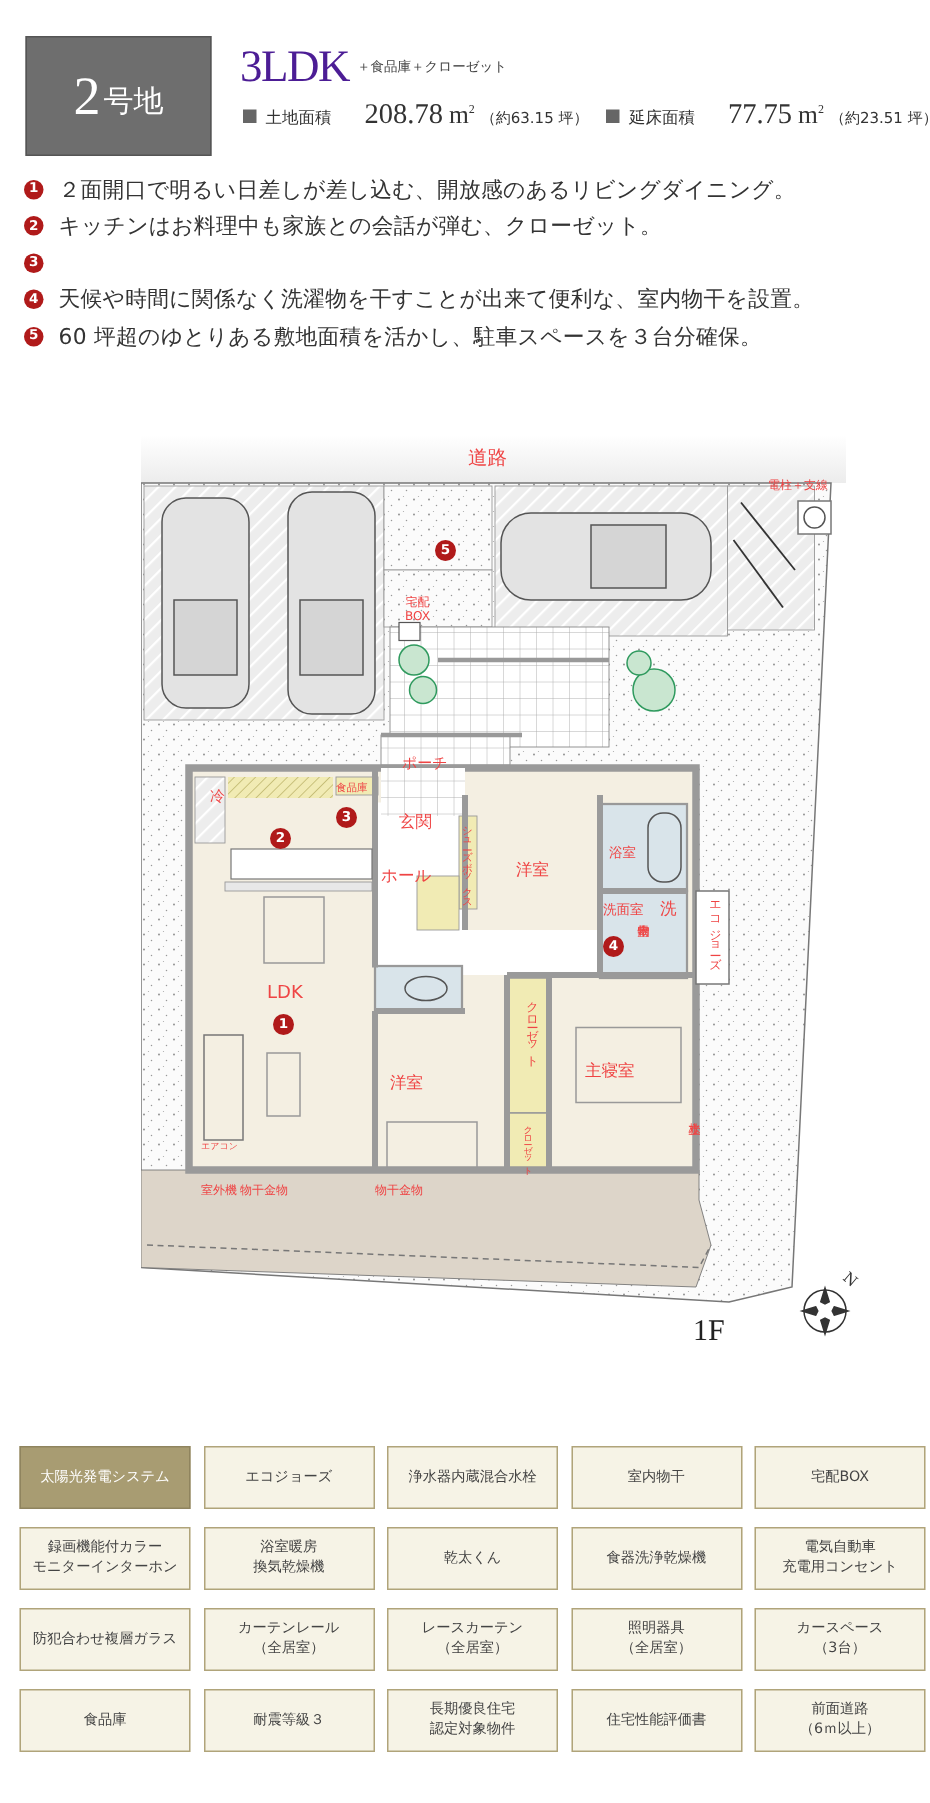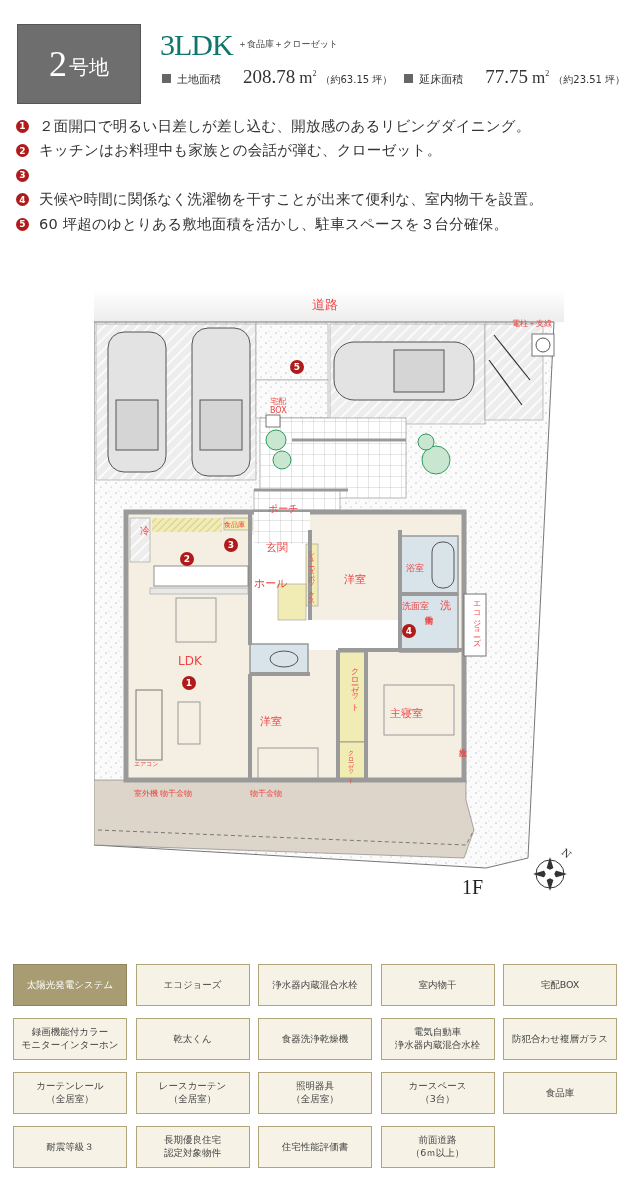--- a/index.html
+++ b/index.html
@@ -3,21 +3,21 @@
 <meta charset="utf-8">
 <style>
   * { box-sizing: border-box; margin: 0; padding: 0; }
   html, body { width: 620px; height: 1202px; background: #ffffff; overflow: hidden; }
   body { font-family: "DejaVu Serif", "Liberation Serif", serif; color: #333; position: relative; }
 
   
   .lot-badge { position: absolute; left: 17px; top: 24px; width: 124px; height: 80px; background: #6e6e6e; border: 1px solid #555; display: flex; align-items: center; justify-content: center; color: #fff; }
   .lot-badge .num { font-size: 36px; font-family: "Liberation Serif", serif; }
   .lot-badge .suffix { font-size: 20px; margin-left: 2px; margin-top: 6px; font-family: "DejaVu Sans", sans-serif; }
-  .plan-type { position: absolute; left: 160px; top: 28px; font-size: 30px; font-family: "Liberation Serif", serif; color: #0f766e; letter-spacing: -1px; }
+  .plan-type { position: absolute; left: 160px; top: 28px; font-size: 30px; font-family: "Liberation Serif", serif; color: #4c1d95; letter-spacing: -1px; }
   .plan-extra { position: absolute; left: 238px; top: 38px; font-size: 9px; color: #444; font-family: "DejaVu Sans", sans-serif; }
   .areas { position: absolute; left: 162px; top: 66px; display: flex; align-items: baseline; gap: 4px; font-size: 11px; color: #333; white-space: nowrap; }
   .areas .sq { display: inline-block; width: 9px; height: 9px; background: #666; margin-right: 2px; }
   .areas .lbl { font-family: "DejaVu Sans", sans-serif; font-size: 11px; }
   .areas .val { font-size: 19px; font-family: "Liberation Serif", serif; margin-left: 18px; }
   .areas .unit { font-size: 17px; font-family: "Liberation Serif", serif; }
   .areas .unit sup { font-size: 8px; }
   .areas .tsubo { font-size: 10px; font-family: "DejaVu Sans", sans-serif; margin-right: 8px; }
 
   
@@ -253,24 +253,26 @@
 </div>
 
 <div class="tags">
   <div class="tag active">太陽光発電システム</div>
   <div class="tag">エコジョーズ</div>
   <div class="tag">浄水器内蔵混合水栓</div>
   <div class="tag">室内物干</div>
   <div class="tag">宅配BOX</div>
   <div class="tag">録画機能付カラー
 モニターインターホン</div>
+  <div class="tag">浴室暖房
+換気乾燥機</div>
   <div class="tag">乾太くん</div>
   <div class="tag">食器洗浄乾燥機</div>
   <div class="tag">電気自動車
-浄水器内蔵混合水栓</div>
+充電用コンセント</div>
   <div class="tag">防犯合わせ複層ガラス</div>
   <div class="tag">カーテンレール
 （全居室）</div>
   <div class="tag">レースカーテン
 （全居室）</div>
   <div class="tag">照明器具
 （全居室）</div>
   <div class="tag">カースペース
 （3台）</div>
   <div class="tag">食品庫</div>

